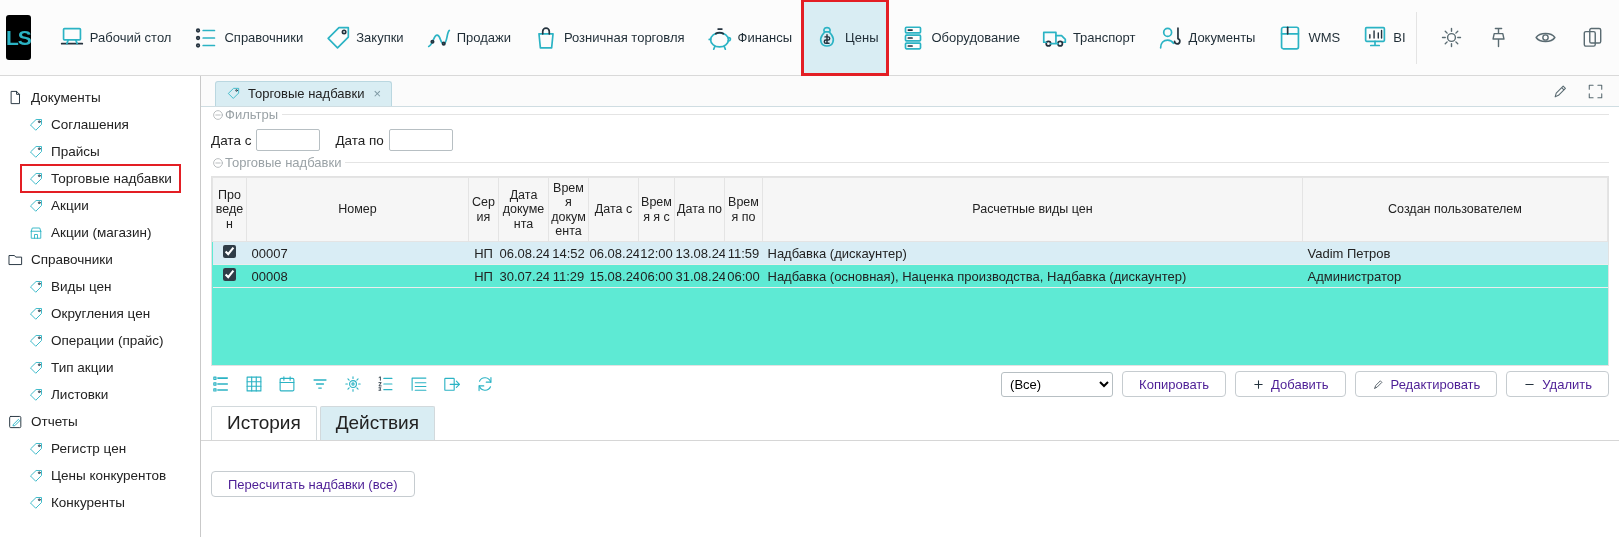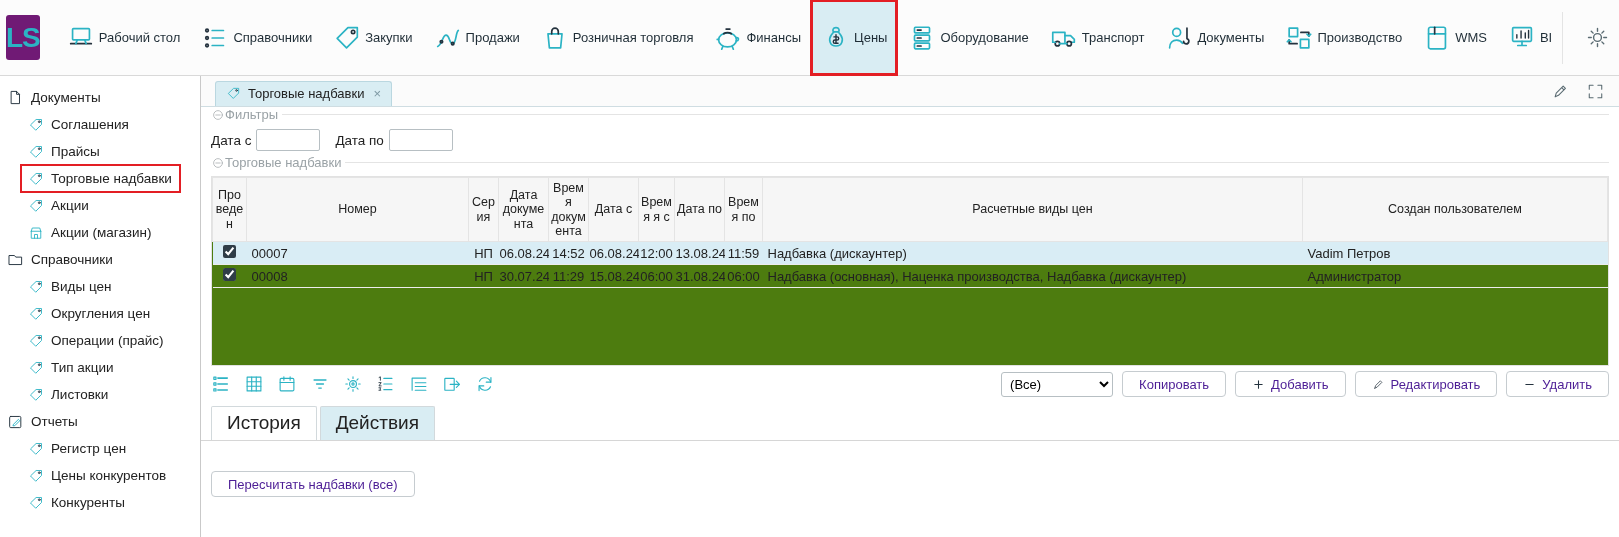--- a/index.html
+++ b/index.html
@@ -3,21 +3,21 @@
 <meta charset="utf-8">
 <style>
 *{box-sizing:border-box;margin:0;padding:0}
 html,body{width:1619px;height:537px}
 body{font-family:"Liberation Sans",sans-serif;font-size:13px;color:#222;background:#fff;overflow:hidden}
 .icon{display:inline-flex}
 .icon svg{width:100%;height:100%}
 .app{width:100%;height:100%;display:flex;flex-direction:column}
 
 .header{height:76px;flex:0 0 76px;display:flex;align-items:center;background:#fcfcfc;border-bottom:1px solid #d9d9d9;padding:0 10px 0 6px}
-.logo{width:45px;height:45px;background:#701a75;border-radius:3px;display:flex;align-items:center;justify-content:center;color:#2bb3c4;font-weight:700;font-size:28px;letter-spacing:-1px;cursor:pointer}
+.logo{width:45px;height:45px;background:#000000;border-radius:3px;display:flex;align-items:center;justify-content:center;color:#2bb3c4;font-weight:700;font-size:21px;letter-spacing:-1px;cursor:pointer}
 .hdr-sep{width:1px;height:52px;background:#e4e4e4;margin:0 8px}
 .tb-items{display:flex;align-items:stretch;height:100%}
 .tb-item{display:flex;flex-direction:row;align-items:center;justify-content:center;gap:3px;padding:0 10px;cursor:pointer}
 .tb-item .icon{width:30px;height:30px}
 .tb-item .lbl{font-size:13px;white-space:nowrap;color:#1f2d36}
 .tb-item.active{background:#d9edf3}
 .tb-item.annotated{outline:3px solid #e31e24;outline-offset:-2px}
 .tb-right{margin-left:auto;display:flex;align-items:center;gap:22px;padding:0 14px 0 22px;border-left:1px solid #e4e4e4;height:52px}
 .tb-right .icon{width:25px;height:25px;cursor:pointer}
 
@@ -37,21 +37,21 @@
 .tab .close{color:#7d98a3;font-size:13px;margin-left:2px;cursor:pointer}
 .tabstrip-right{margin-left:auto;display:flex;align-items:center;gap:16px;padding-bottom:5px}
 .tabstrip-right .icon{width:19px;height:19px;cursor:pointer}
 
 .legend-row{display:flex;align-items:center;color:#9aa2a6;font-size:13px;padding:0 10px;cursor:pointer}
 .legend-row .icon{width:14px;height:14px}
 .legend-row::after{content:"";flex:1;border-top:1px solid #e4e4e4;margin-left:4px}
 .filter-row{display:flex;align-items:center;gap:5px;padding:7px 10px 4px;font-size:13.5px}
 .filter-row input{width:64px;height:22px;border:1px solid #b7bfc3;border-radius:2px;margin-right:10px;padding:0 4px;font:inherit}
 
-.grid-wrap{margin:6px 10px 0;height:190px;border:1px solid #e2e2e2;overflow:hidden;background:#4d7c0f}
+.grid-wrap{margin:6px 10px 0;height:190px;border:1px solid #e2e2e2;overflow:hidden;background:#5eead4}
 table{border-collapse:collapse;width:100%;table-layout:fixed;font-size:13px}
 thead th{background:#f6f6f6;border:1px solid #e4e4e4;font-weight:400;text-align:center;vertical-align:middle;padding:1px 2px;height:64px;overflow:hidden;word-break:break-word;line-height:1.15;font-size:12.5px;cursor:pointer}
 tbody td{height:23px;padding:1px 5px;border-bottom:1px solid #ededed;white-space:nowrap;overflow:hidden}
 tbody tr{cursor:pointer}
 tbody tr.selected{background:#d9edf5}
 td.c{text-align:center;padding:1px}
 input[type=checkbox]{width:13px;height:13px;accent-color:#2f3d47}
 
 .grid-toolbar{display:flex;align-items:center;padding:5px 10px}
 .gt-icons{display:flex;align-items:center;gap:13px}
@@ -170,31 +170,20 @@
         </div>
         <div class="tb-item">
           <span class="icon">
             <svg viewBox="0 0 32 32" fill="none" stroke="#2bb3c4" stroke-width="1.8" stroke-linecap="round" stroke-linejoin="round">
               <circle cx="13.5" cy="10" r="4.2"></circle>
               <path d="M6 26.5c0-5.2 3.2-8.3 7.5-8.3 2.7 0 4.9 1.2 6.2 3.4"></path>
               <path d="M24.5 5.5v11.3a2.8 2.8 0 1 1-3.6 2.7" stroke="#24323e"></path>
             </svg>
           </span>
           <span class="lbl">Документы</span>
-        </div>
-        <div class="tb-item">
-          <span class="icon">
-            <svg viewBox="0 0 32 32" fill="none" stroke="#2bb3c4" stroke-width="1.8" stroke-linecap="round" stroke-linejoin="round">
-              <rect x="5.5" y="5.5" width="9" height="9"></rect>
-              <rect x="17.5" y="17.5" width="9" height="9"></rect>
-              <path d="M18 10h8.5v4M14 22H5.5v-4" stroke="#24323e"></path>
-              <path d="m24.5 12 2 2 2-2M7.5 20l-2-2-2 2"></path>
-            </svg>
-          </span>
-          <span class="lbl">Производство</span>
         </div>
         <div class="tb-item">
           <span class="icon">
             <svg viewBox="0 0 32 32" fill="none" stroke="#2bb3c4" stroke-width="1.8" stroke-linecap="round" stroke-linejoin="round">
               <rect x="7" y="4.5" width="18" height="23" rx="2"></rect>
               <path d="M7 11.5h18"></path>
               <path d="M13.5 4.5v7" stroke="#24323e"></path>
             </svg>
           </span>
           <span class="lbl">WMS</span>

